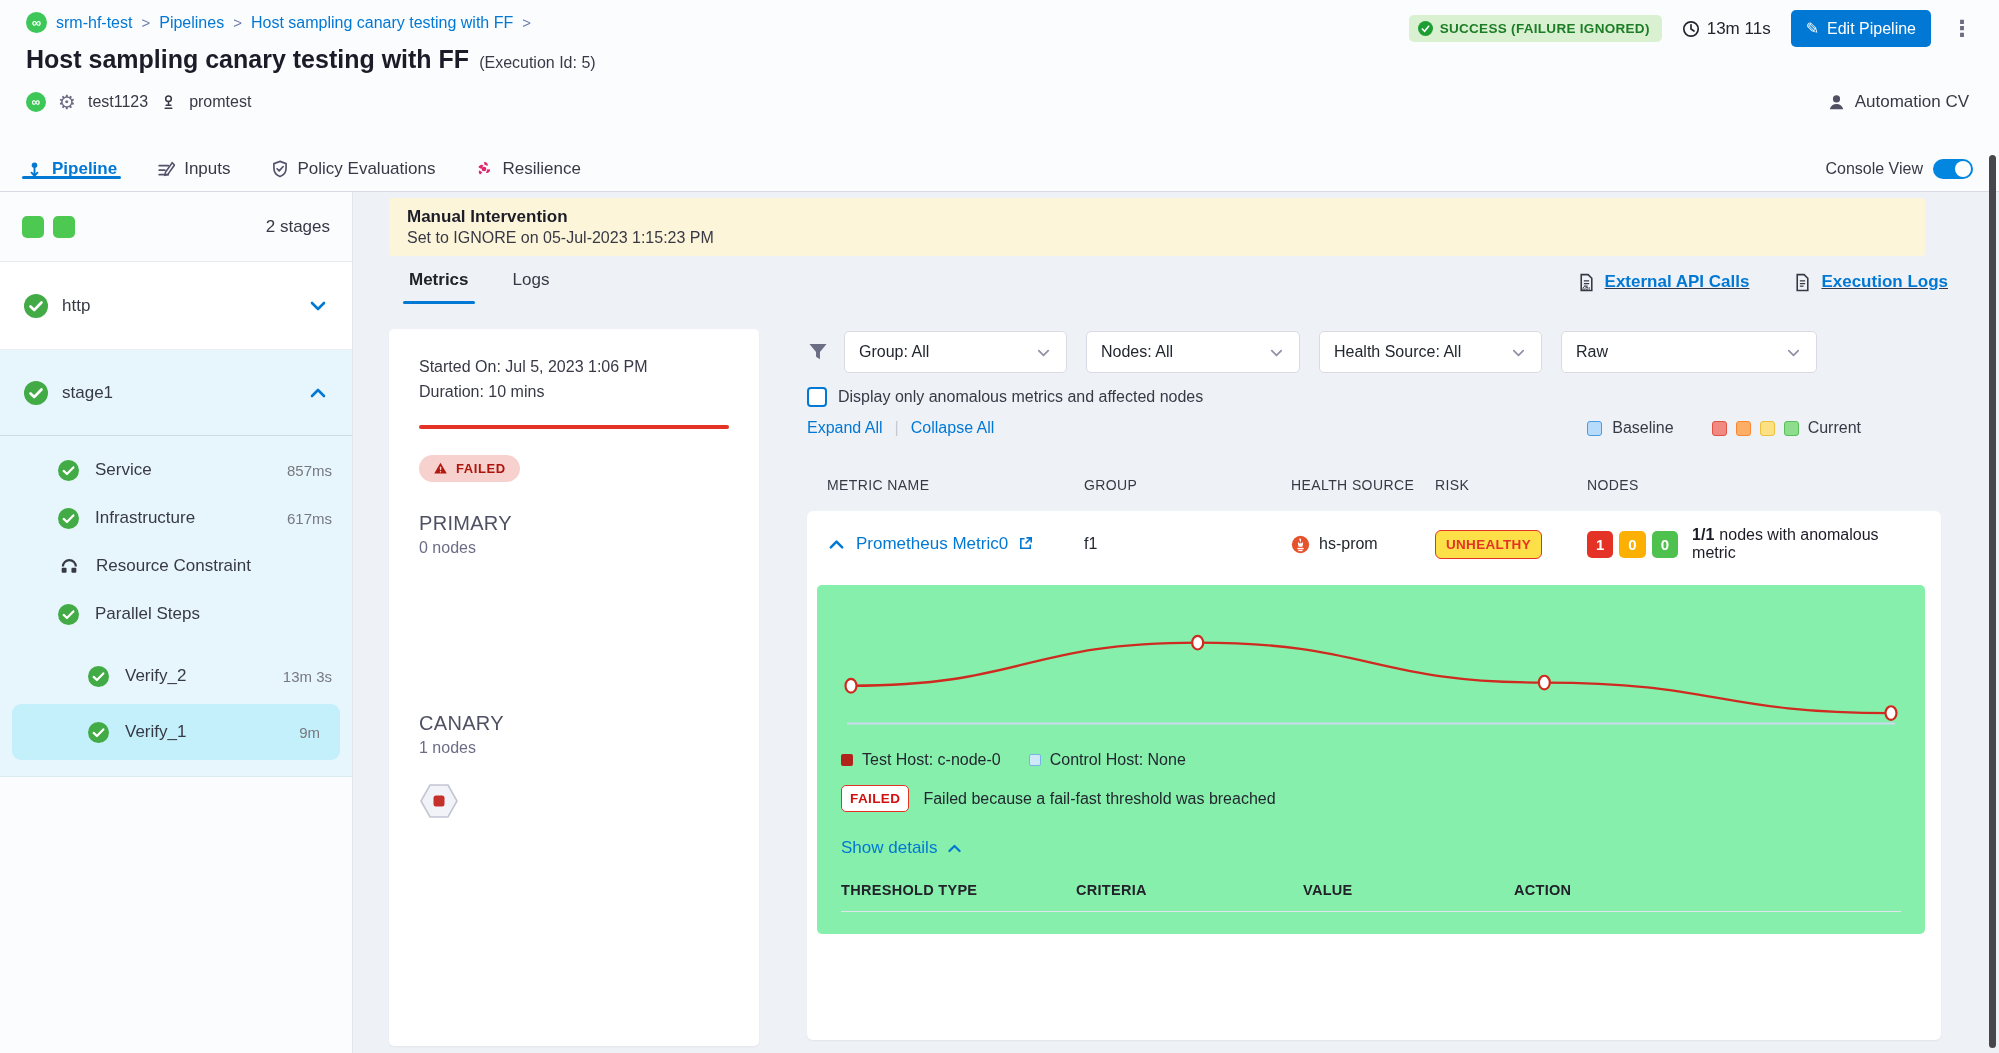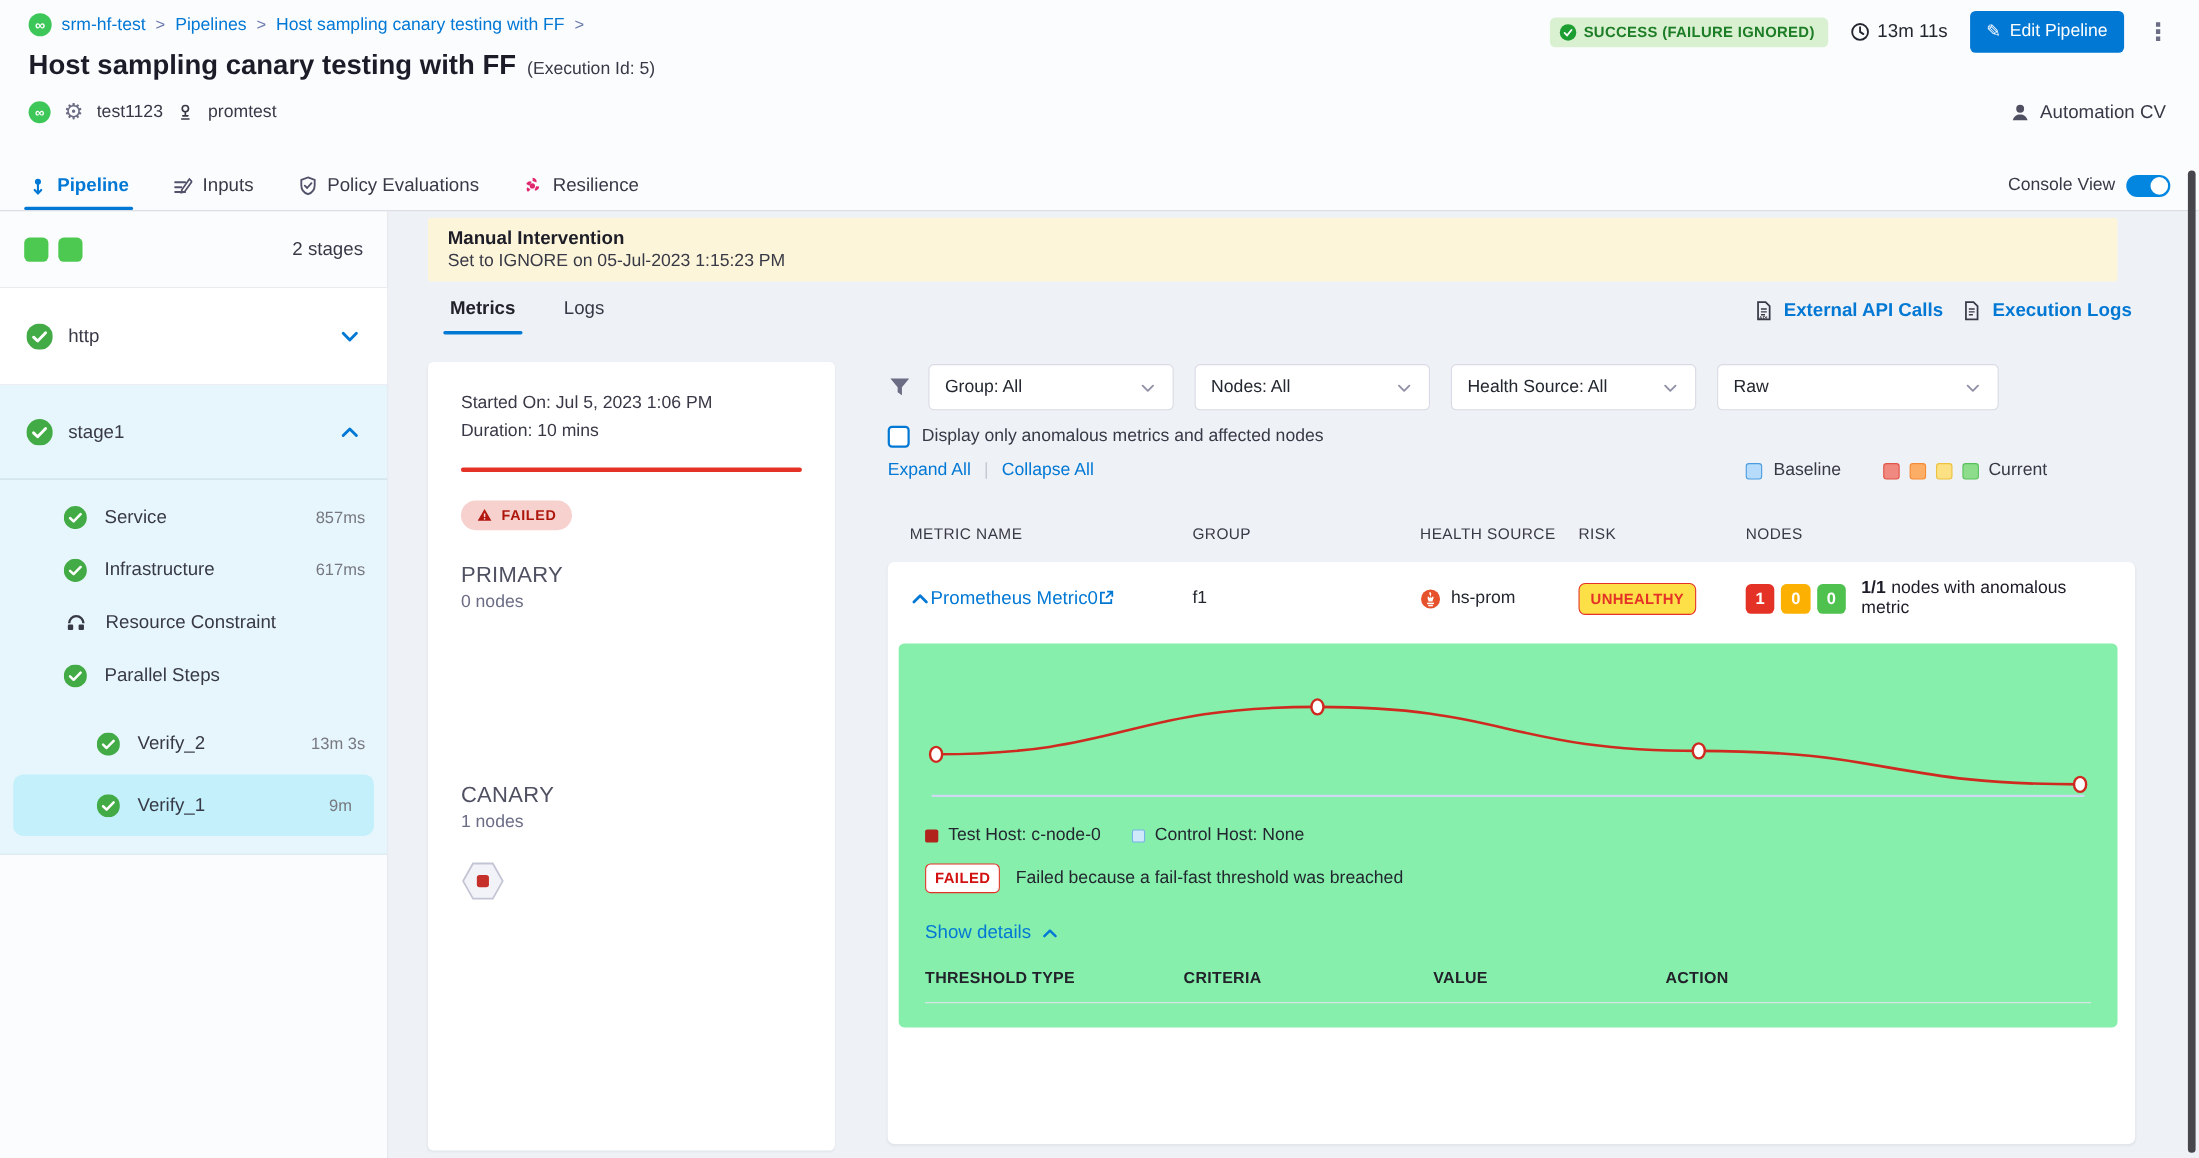--- a/index.html
+++ b/index.html
@@ -17,21 +17,21 @@
   .mini-check { width:15px; height:15px; border-radius:50%; background:#1d9e32; color:#fff; display:flex; align-items:center; justify-content:center; }
   .elapsed { display:flex; align-items:center; gap:7px; font-size:17px; color:#22272f; }
   .btn-primary { background:#0278d5; color:#fff; font-size:16px; border:none; border-radius:5px; padding:9px 15px; display:flex; align-items:center; gap:8px; cursor:pointer; }
   .dots { color:#6b6d85; font-size:22px; font-weight:bold; letter-spacing:0; cursor:pointer; line-height:1; }
   .title-row { position:absolute; top:45px; left:26px; display:flex; align-items:baseline; gap:10px; }
   .page-title { font-size:25px; font-weight:bold; color:#1c1c28; }
   .exec-id { font-size:16px; color:#383946; }
   .meta-row { position:absolute; top:92px; left:26px; display:flex; align-items:center; gap:12px; font-size:16px; }
   .gear { font-size:20px; color:#6b6d85; line-height:1; }
   .user-chip { position:absolute; top:92px; right:30px; display:flex; align-items:center; gap:9px; font-size:17px; color:#383946; }
-  .nav-tabs { position:absolute; bottom:0; left:26px; display:flex; gap:40px; height:44px; }
+  .nav-tabs { position:absolute; bottom:0; left:26px; display:flex; gap:40px; height:44px;align-items:center; }
   .nav-tab { display:flex; align-items:center; gap:9px; font-size:17px; color:#383946; cursor:pointer; position:relative; }
   .nav-tab.active { color:#0278d5; font-weight:bold; }
   .nav-tab.active::after { content:""; position:absolute; left:-4px; right:-4px; bottom:0; height:3px; background:#0278d5; border-radius:2px; }
   .console-toggle { position:absolute; bottom:12px; right:26px; display:flex; align-items:center; gap:10px; font-size:16px; }
   .toggle { width:40px; height:20px; background:#0286e0; border-radius:10px; position:relative; cursor:pointer; }
   .toggle .knob { position:absolute; top:2px; right:2px; width:16px; height:16px; background:#fff; border-radius:50%; }
 
   
   .sidebar { position:absolute; top:192px; left:0; width:353px; bottom:0; background:#fbfcfe; border-right:1px solid #e3e5ec; z-index:4; }
   .stage-summary { height:70px; display:flex; align-items:center; padding:0 22px; border-bottom:1px solid #e8e9ee; }
@@ -49,21 +49,21 @@
 
   
   .content { position:absolute; top:192px; left:353px; right:0; bottom:0; background:#eef1f5; }
   .banner { position:absolute; left:36px; top:6px; width:1536px; height:58px; background:#fcf5d9; border-radius:3px; padding:9px 18px; }
   .banner-title { font-size:17px; font-weight:bold; color:#1d1d28; }
   .banner-sub { font-size:16px; color:#383946; margin-top:2px; }
   .panel-tabs { position:absolute; left:56px; top:78px; display:flex; gap:44px; }
   .ptab { font-size:17px; color:#383946; cursor:pointer; position:relative; padding-bottom:14px; }
   .ptab.active { font-weight:bold; color:#22222a; }
   .ptab.active::after { content:""; position:absolute; left:-6px; right:-6px; bottom:0; height:3px; background:#0278d5; border-radius:2px; }
-  .log-links { position:absolute; right:61px; top:80px; display:flex; gap:17px; }
+  .log-links { position:absolute; right:51px; top:80px; display:flex; gap:44px;text-decoration:underline; }
   .log-link { display:flex; align-items:center; gap:9px; color:#0278d5; font-size:17px; font-weight:bold; cursor:pointer; }
 
   .summary-card { position:absolute; left:36px; top:137px; width:370px; bottom:7px; background:#fff; border-radius:5px; box-shadow:0 1px 2px rgba(40,41,61,.06); padding:26px 30px; }
   .sum-line { font-size:16px; color:#383946; line-height:1.55; }
   .red-rule { height:4px; background:#e43326; border-radius:2px; margin:20px 0 26px 0; }
   .failed-pill { display:inline-flex; align-items:center; gap:8px; background:#f6d1ce; color:#ad150b; font-weight:bold; font-size:13px; letter-spacing:.6px; border-radius:14px; padding:6px 14px; }
   .node-group-label { font-size:20px; color:#4f5162; letter-spacing:.3px; margin-top:30px; }
   .node-group-count { font-size:16px; color:#6b6d85; margin-top:4px; }
   .canary-gap { margin-top:155px; }
   .hex-wrap { margin-top:26px; }
@@ -84,21 +84,21 @@
   .lg-red { background:#f0897f; border:1.5px solid #e05448; }
   .lg-orange { background:#fcae67; border:1.5px solid #f58a33; }
   .lg-yellow { background:#fbe084; border:1.5px solid #edc13d; }
   .lg-green { background:#8edd8c; border:1.5px solid #56c15a; }
   .legend-gap { width:20px; }
 
   .mt-grid { display:grid; grid-template-columns:257px 207px 144px 152px 1fr; align-items:center; padding:0 20px; }
   .mt-head { position:absolute; top:148px; left:0; right:0; font-size:14px; font-weight:normal; letter-spacing:.4px; color:#383946; }
   .metric-card { position:absolute; top:182px; left:0; right:0; bottom:0; background:#fff; border-radius:6px; box-shadow:0 1px 2px rgba(40,41,61,.06); overflow:hidden; }
   .metric-row { height:66px; }
-  .mname { display:flex; align-items:center; color:#0278d5; font-size:17px; cursor:pointer; }
+  .mname { display:flex; align-items:center; gap:10px; color:#0278d5; font-size:17px; cursor:pointer; }
   .mgroup { font-size:16px; color:#22272f; }
   .hsource { display:flex; align-items:center; gap:9px; font-size:16px; color:#22272f; }
   .risk-badge { display:inline-block; border:1.5px solid #e43326; color:#e43326; font-weight:bold; font-size:13.5px; letter-spacing:.3px; border-radius:6px; padding:6px 10px; background:#fde047; }
   .nodes-cell { display:flex; align-items:center; gap:6px; }
   .nbadge { width:27px; height:27px; border-radius:5px; color:#fff; font-weight:bold; font-size:15px; display:flex; align-items:center; justify-content:center; }
   .nb-red { background:#e43326; } .nb-yellow { background:#fcb102; } .nb-green { background:#4ec14f; }
   .nsum { margin-left:8px; font-size:16px; color:#1c1c28; }
   .nsum b { font-weight:bold; margin-right:5px; }
 
   .chart-card { margin:8px 16px 0 10px; background:#86efac; border-radius:5px; padding:14px 24px 22px 24px; }

